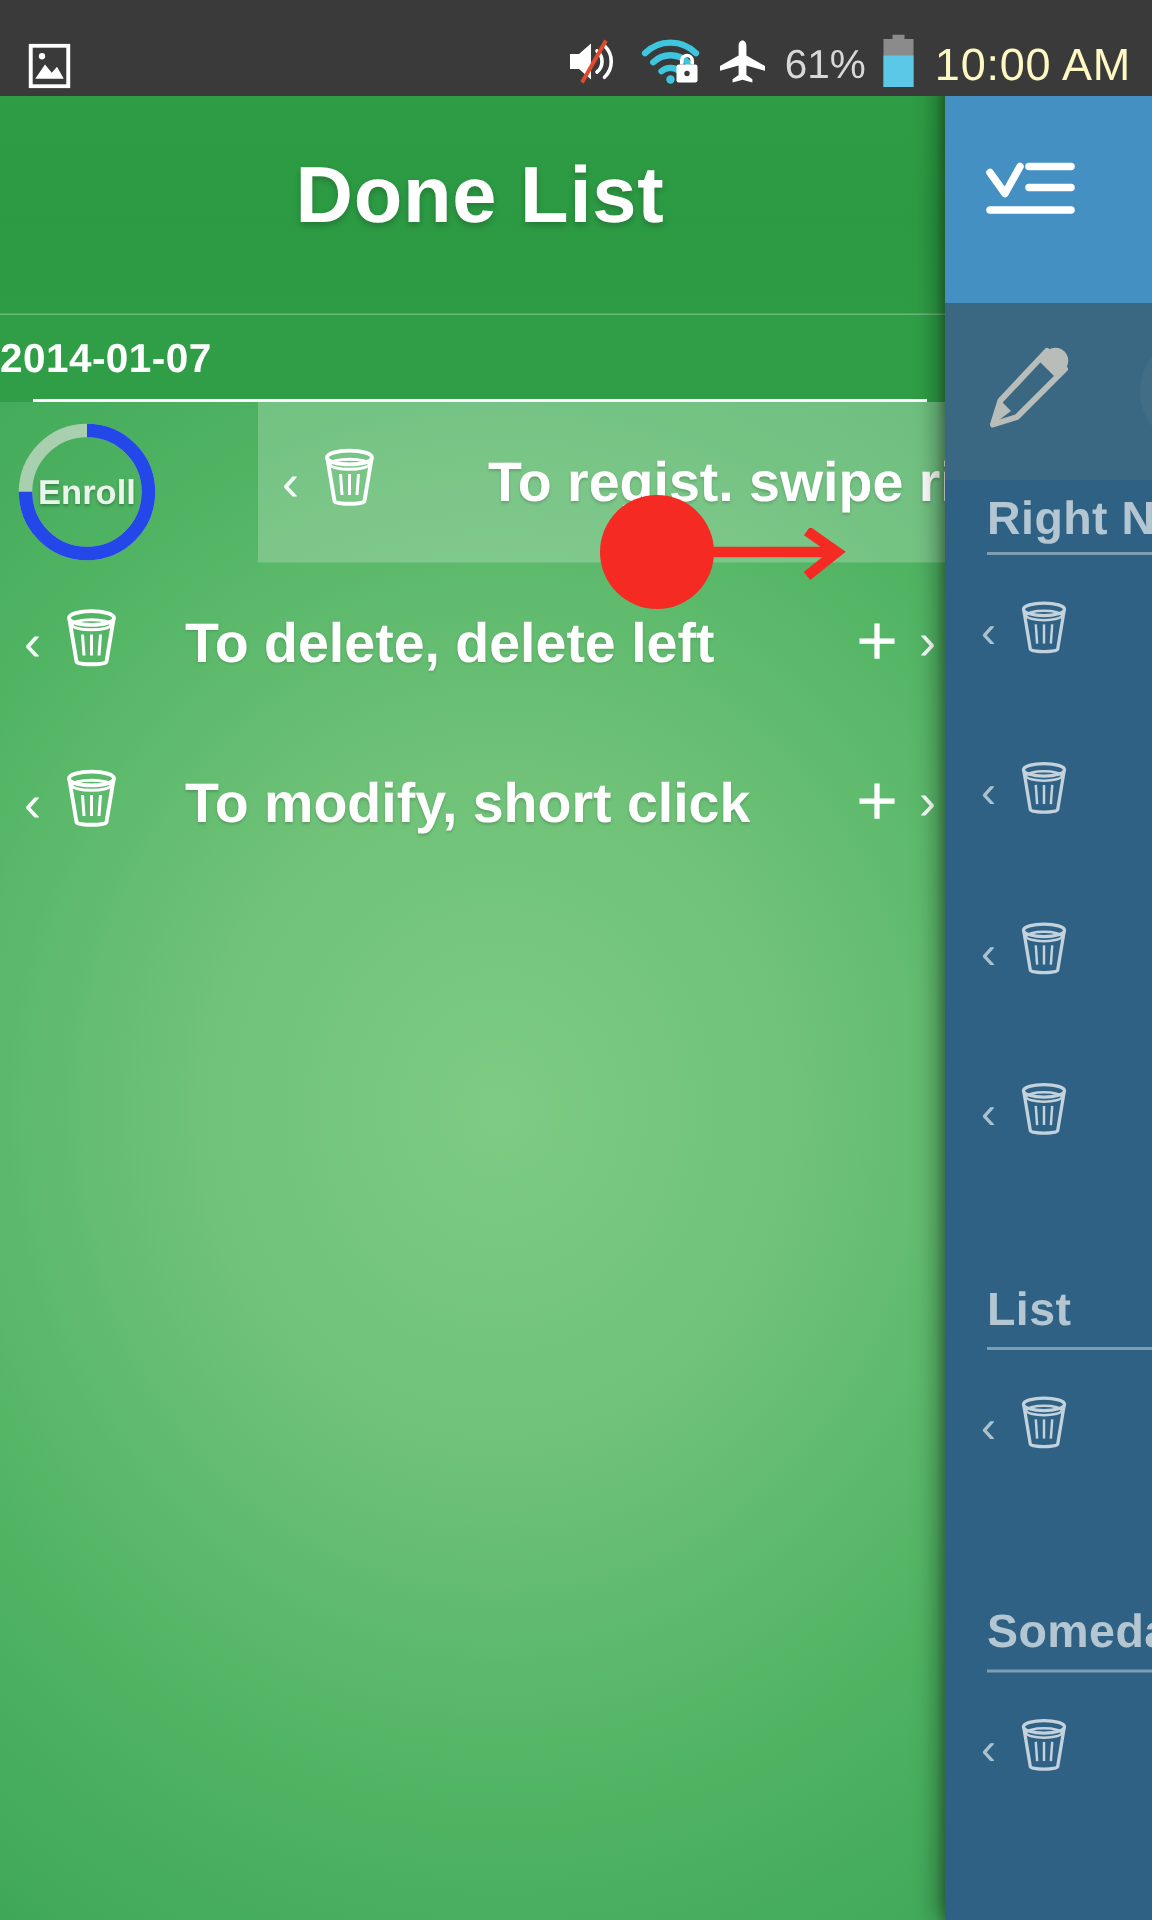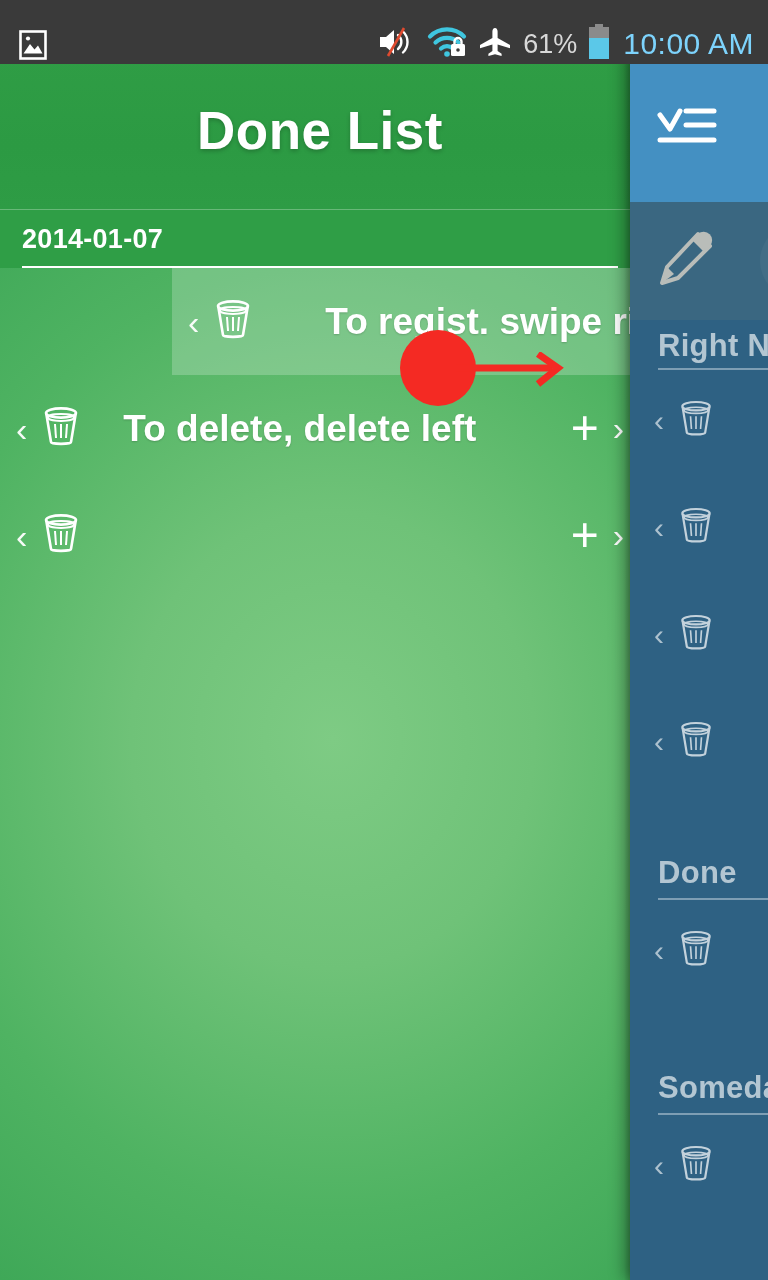--- a/index.html
+++ b/index.html
@@ -29,21 +29,21 @@
   #status-bar .right {
     margin-left:auto; padding-right:14px;
     display:flex; align-items:center; gap:10px;
   }
   .sb-icon { display:block; }
   .battery-pct {
     color:#d8d8d8; font-size:27px; letter-spacing:0px;
     font-family:"Liberation Sans", sans-serif;
   }
   .clock {
-    color:#7dd3fc; font-size:30px; letter-spacing:0.5px;
+    color:#fef9c3; font-size:30px; letter-spacing:0.5px;
     font-family:"Liberation Sans", sans-serif;
     padding-left:2px;
   }
 
   
   #main-pane {
     position:absolute; left:0; top:52px;
     width:640px; height:1228px;
     overflow:hidden;
     background:
@@ -73,21 +73,20 @@
     letter-spacing:0.5px;
     text-shadow:0 2px 4px rgba(0,0,0,0.22);
     text-align:center;
   }
 
   
   #date-header {
     position:relative;
     height:58px;
     background:#2f9e46;
-    padding-left:22px;
     display:flex; align-items:center;
   }
   #date-label {
     color:#ffffff; font-size:27px; font-weight:bold;
     letter-spacing:0.3px;
   }
   #date-rule {
     position:absolute; left:22px; bottom:0;
     width:596px; height:2px; background:#ffffff;
   }
@@ -359,28 +358,36 @@
             <svg width="48" height="46" viewBox="0 0 48 46">
               <ellipse cx="24" cy="9" rx="15" ry="4.6" fill="none" stroke="#ffffff" stroke-width="2.6"></ellipse>
               <path d="M9.3 9.8 L14 38 C14 40.5 34 40.5 34 38 L38.7 9.8" fill="none" stroke="#ffffff" stroke-width="2.6" stroke-linejoin="round"></path>
               <ellipse cx="24" cy="13.5" rx="13" ry="3.4" fill="none" stroke="#ffffff" stroke-width="2"></ellipse>
               <line x1="18" y1="20" x2="19" y2="34" stroke="#ffffff" stroke-width="2"></line>
               <line x1="24" y1="20" x2="24" y2="34" stroke="#ffffff" stroke-width="2"></line>
               <line x1="30" y1="20" x2="29" y2="34" stroke="#ffffff" stroke-width="2"></line>
             </svg>
           </span>
         </div>
+        <span class="row-text">To modify, short click</span>
         <div class="row-right">
           <span class="plus-icon">+</span>
           <span class="chev-right">›</span>
         </div>
       </div>
 
     </div>
 
+    <div id="enroll-wrap">
+      <svg width="100" height="100" viewBox="0 0 100 100">
+        <circle cx="50" cy="50" r="41" fill="none" stroke="#a8cfae" stroke-width="9"></circle>
+        <circle cx="50" cy="50" r="41" fill="none" stroke="#2347e8" stroke-width="9" stroke-dasharray="193 258" stroke-dashoffset="0" transform="rotate(-90 50 50)"></circle>
+      </svg>
+      <div id="enroll-label">Enroll</div>
+    </div>
 
   </div>
 
   <div id="gesture">
     <div id="gesture-dot"></div>
     <svg id="gesture-arrow" width="116" height="56" viewBox="0 0 116 56">
       <line x1="0" y1="16" x2="96" y2="16" stroke="#f42a23" stroke-width="7"></line>
       <polyline points="82,2 102,16 82,32" fill="none" stroke="#f42a23" stroke-width="7" stroke-linejoin="miter"></polyline>
     </svg>
   </div>
@@ -470,21 +477,21 @@
               <path d="M9.3 9.8 L14 38 C14 40.5 34 40.5 34 38 L38.7 9.8" fill="none" stroke="#c3d2dc" stroke-width="2.4" stroke-linejoin="round"></path>
               <ellipse cx="24" cy="13.5" rx="13" ry="3.4" fill="none" stroke="#c3d2dc" stroke-width="1.8"></ellipse>
               <line x1="18" y1="20" x2="19" y2="34" stroke="#c3d2dc" stroke-width="1.8"></line>
               <line x1="24" y1="20" x2="24" y2="34" stroke="#c3d2dc" stroke-width="1.8"></line>
               <line x1="30" y1="20" x2="29" y2="34" stroke="#c3d2dc" stroke-width="1.8"></line>
             </svg>
           </span>
           <span class="drawer-rowtext"></span>
         </div>
 
-        <div class="drawer-section-title" style="top:535px;">Done</div>
+        <div class="drawer-section-title" style="top:535px;">List</div>
         <div class="drawer-section-rule" style="top:578px;"></div>
 
         <div class="drawer-row" style="top:608px;">
           <span class="drawer-chev">‹</span>
           <span>
             <svg width="44" height="42" viewBox="0 0 48 46">
               <ellipse cx="24" cy="9" rx="15" ry="4.6" fill="none" stroke="#c3d2dc" stroke-width="2.4"></ellipse>
               <path d="M9.3 9.8 L14 38 C14 40.5 34 40.5 34 38 L38.7 9.8" fill="none" stroke="#c3d2dc" stroke-width="2.4" stroke-linejoin="round"></path>
               <ellipse cx="24" cy="13.5" rx="13" ry="3.4" fill="none" stroke="#c3d2dc" stroke-width="1.8"></ellipse>
               <line x1="18" y1="20" x2="19" y2="34" stroke="#c3d2dc" stroke-width="1.8"></line>

